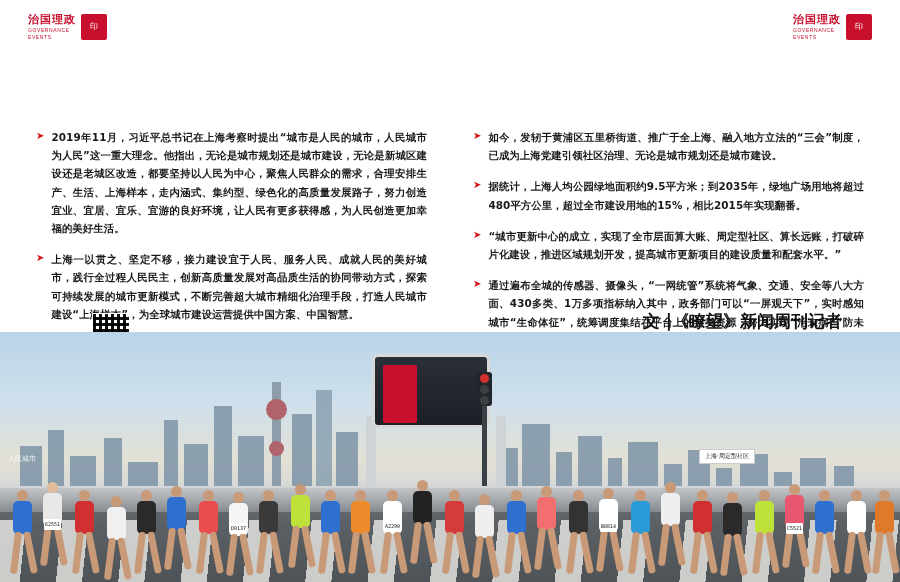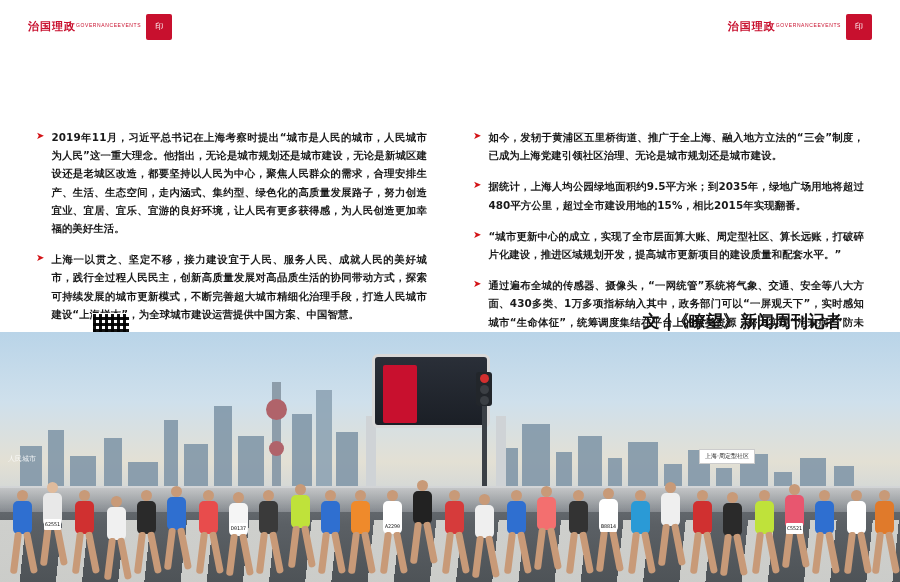--- a/index.html
+++ b/index.html
@@ -19,21 +19,21 @@
   
   .logo {
     position: absolute;
     top: 14px;
     display: flex;
     align-items: center;
     gap: 5px;
   }
   .logo.left { left: 28px; }
   .logo.right { right: 28px; }
-  .logo-text { display: flex; flex-direction: row; align-items: flex-start; line-height: 1.05; }
+  .logo-text { display: flex; flex-direction: column; align-items: flex-start; line-height: 1.05; }
   .logo-cn {
     font-size: 11px; font-weight: bold; color: #c8102e;
     letter-spacing: 1px;
     font-family: "DejaVu Sans", "Liberation Sans", sans-serif;
   }
   .logo-en {
     font-size: 5px; color: #c8102e; letter-spacing: 0.6px;
     margin-top: 2px;
   }
   .logo-seal {
@@ -256,21 +256,21 @@
     </div>
     <div class="logo-seal">印</div>
   </div>
 
 
   <div class="cols">
 
     <div class="col">
       <div class="para">
         <span class="bullet">➤</span>
-        <span class="para-text">2019年11月，习近平总书记在上海考察时提出“城市是人民的城市，人民城市为人民”这一重大理念。他指出，无论是城市规划还是城市建设，无论是新城区建设还是老城区改造，都要坚持以人民为中心，聚焦人民群众的需求，合理安排生产、生活、生态空间，走内涵式、集约型、绿色化的高质量发展路子，努力创造宜业、宜居、宜乐、宜游的良好环境，让人民有更多获得感，为人民创造更加幸福的美好生活。</span>
+        <span class="para-text">2019年11月，习近平总书记在上海考察时提出“城市是人民的城市，人民城市为人民”这一重大理念。他指出，无论是城市规划还是城市建设，无论是新城区建设还是老城区改造，都要坚持以人民为中心，聚焦人民群众的需求，合理安排生产、生活、上海样本，走内涵式、集约型、绿色化的高质量发展路子，努力创造宜业、宜居、宜乐、宜游的良好环境，让人民有更多获得感，为人民创造更加幸福的美好生活。</span>
       </div>
       <div class="para">
         <span class="bullet">➤</span>
         <span class="para-text">上海一以贯之、坚定不移，接力建设宜于人民、服务人民、成就人民的美好城市，践行全过程人民民主，创新高质量发展对高品质生活的协同带动方式，探索可持续发展的城市更新模式，不断完善超大城市精细化治理手段，打造人民城市建设“上海样本”，为全球城市建设运营提供中国方案、中国智慧。</span>
       </div>
     </div>
 
     <div class="col">
       <div class="para">
         <span class="bullet">➤</span>

